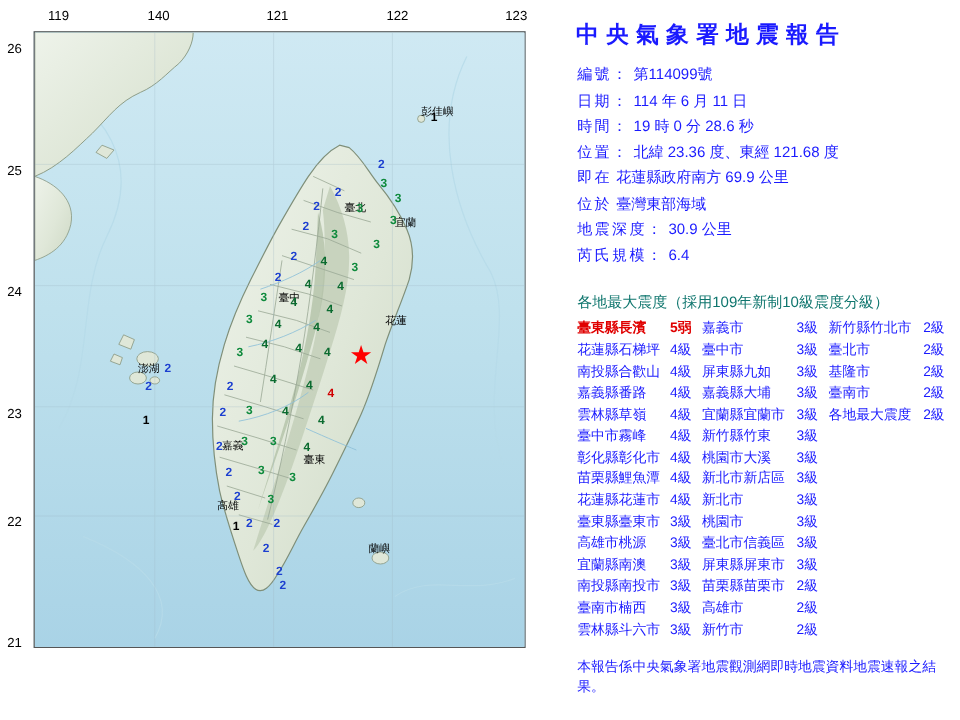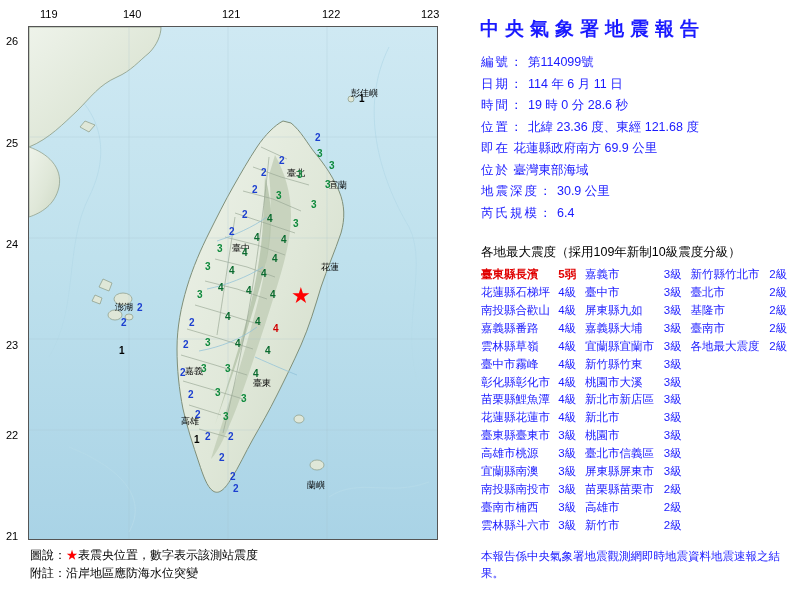--- a/index.html
+++ b/index.html
@@ -80,21 +80,21 @@
   }
   #report-title {
     position:absolute; left:25px; top:16px;
     font-size:19px; letter-spacing:6px; color:#1a1aff; font-weight:bold;
   }
   #meta { position:absolute; left:26px; top:52px; width:310px; font-size:12.5px; line-height:1.72; color:#1a1aff; }
   #meta .row { white-space:nowrap; }
   #meta .lbl { letter-spacing:2px; }
 
   #intensity-header {
-    position:absolute; left:26px; top:244px; font-size:12.5px; color:#000000;
+    position:absolute; left:26px; top:244px; font-size:12.5px; color:#0f766e;
   }
 
   
   #intensity-table {
     position:absolute; left:26px; top:266px; width:315px;
     font-size:11.5px; color:#1a1aff;
   }
   #intensity-table table { border-collapse:collapse; width:100%; }
   #intensity-table td { padding:0 0 1.6px 0; white-space:nowrap; vertical-align:top; line-height:1.42; }
   .c-place { width:92px; }
@@ -244,21 +244,21 @@
 
       <div class="place" style="left:322px; top:60px;">彭佳嶼</div>
       <div class="place" style="left:300px; top:152px;">宜蘭</div>
       <div class="place" style="left:292px; top:234px;">花蓮</div>
       <div class="place" style="left:203px; top:215px;">臺中</div>
       <div class="place" style="left:258px; top:140px;">臺北</div>
       <div class="place" style="left:224px; top:350px;">臺東</div>
       <div class="place" style="left:152px; top:388px;">高雄</div>
       <div class="place" style="left:156px; top:338px;">嘉義</div>
       <div class="place" style="left:86px;  top:274px;">澎湖</div>
-      <div class="place" style="left:278px; top:424px;margin-top:28px;">蘭嶼</div>
+      <div class="place" style="left:278px; top:424px;">蘭嶼</div>
 
       <div id="station-layer">
           <div class="inum c-black" style="left: 330px; top: 66px;">1</div>
           <div class="inum c-blue" style="left: 286px; top: 105px;">2</div>
           <div class="inum c-green" style="left: 288px; top: 121px;">3</div>
           <div class="inum c-blue" style="left: 250px; top: 128px;">2</div>
           <div class="inum c-green" style="left: 300px; top: 133px;">3</div>
           <div class="inum c-blue" style="left: 232px; top: 140px;">2</div>
           <div class="inum c-green" style="left: 268px; top: 142px;">3</div>
           <div class="inum c-green" style="left: 296px; top: 152px;">3</div>
@@ -303,28 +303,20 @@
           <div class="inum c-blue" style="left: 199px; top: 404px;">2</div>
           <div class="inum c-black" style="left: 165px; top: 407px;">1</div>
           <div class="inum c-blue" style="left: 190px; top: 425px;">2</div>
           <div class="inum c-blue" style="left: 201px; top: 444px;">2</div>
           <div class="inum c-blue" style="left: 204px; top: 456px;">2</div>
           <div class="inum c-blue" style="left: 108px; top: 275px;">2</div>
           <div class="inum c-blue" style="left: 92px; top: 290px;">2</div>
         </div>
     </div>
 
-    <div id="legend">
-      <div>
-        <span>圖說：</span><span class="star">★</span><span>表震央位置，數字表示該測站震度</span>
-      </div>
-      <div>
-        <span>附註：</span><span>沿岸地區應防海水位突變</span>
-      </div>
-    </div>
 
   </div>
 
   <div id="info-panel">
 
     <div id="report-title">中央氣象署地震報告</div>
 
     <div id="meta">
       <div class="row">
         <span class="lbl">編號：</span>

